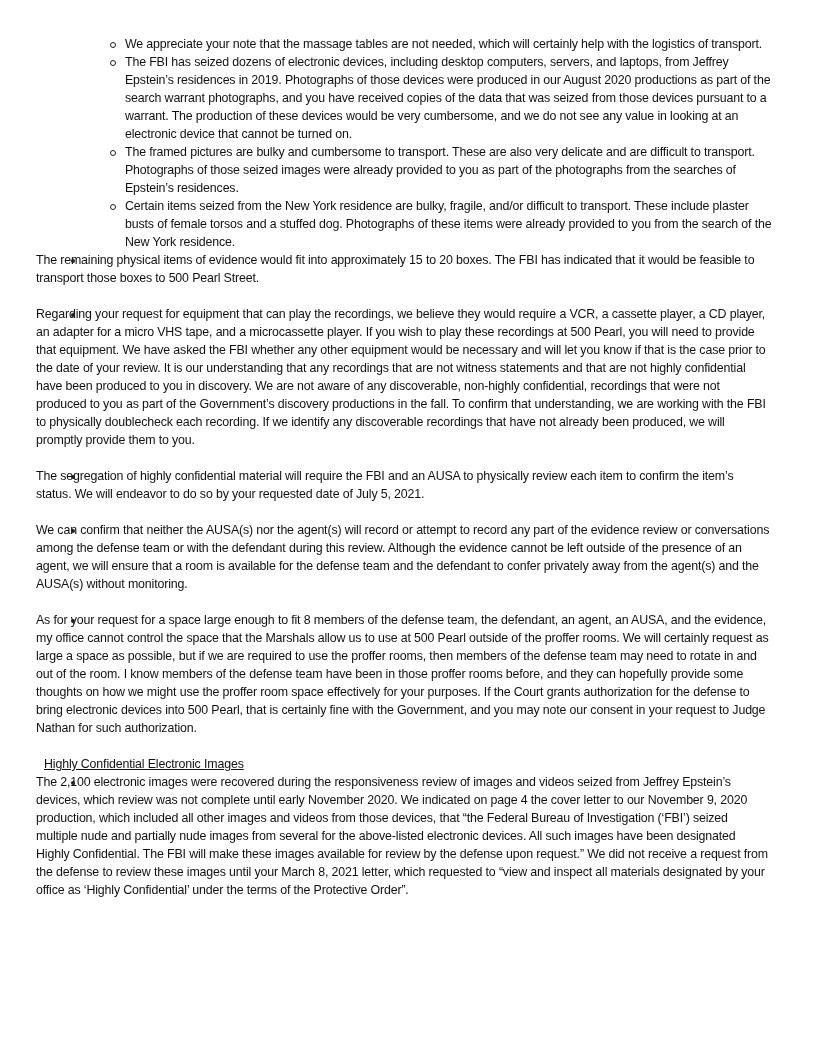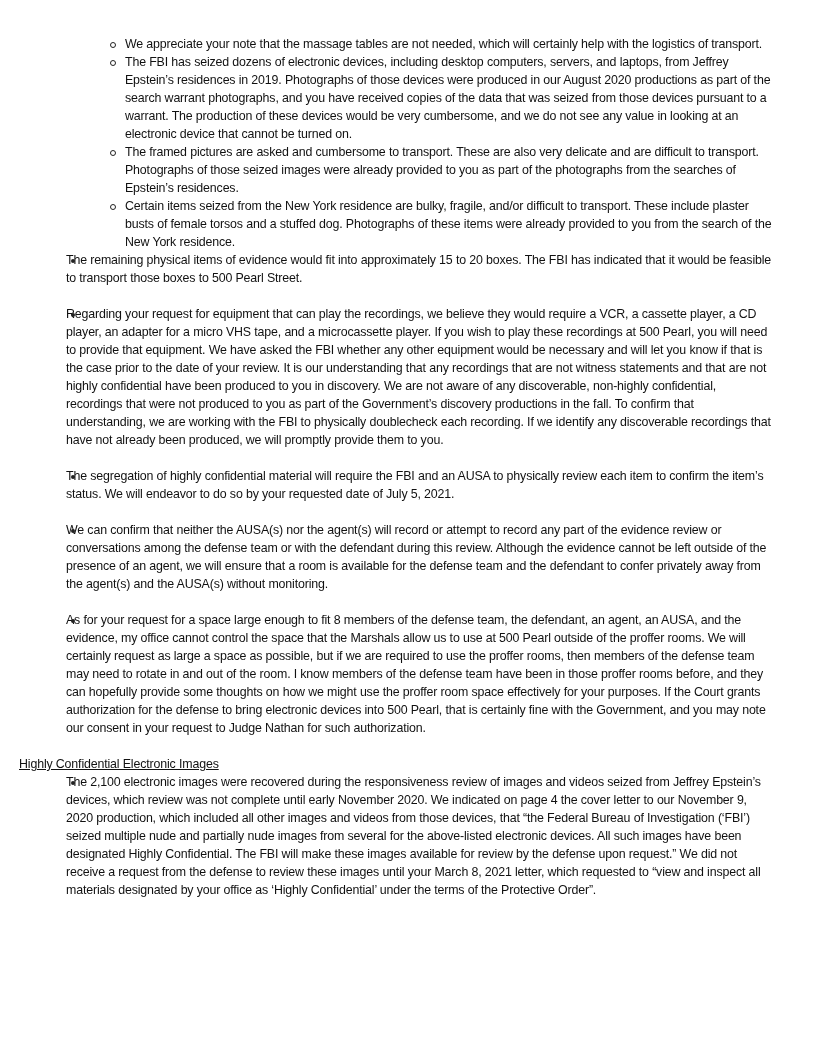--- a/index.html
+++ b/index.html
@@ -9,36 +9,36 @@
     font-size: 12.4px; line-height: 18px; color: #111111;
     letter-spacing: -0.15px;
   }
   .page { position: absolute; left: 0; top: 35px; width: 816px; }
   ul { margin: 0; padding: 0; list-style: none; }
   .sub li { position: relative; padding-left: 125px; padding-right: 44px; }
   .sub li::before {
     content: ""; position: absolute; left: 110px; top: 7px;
     width: 4px; height: 4px; border: 1px solid #222; border-radius: 50%;
   }
-  .main > li { position: relative; padding-left: 66px; padding-right: 44px; }
+  .main > li { position: relative; padding-left: 36px; padding-right: 44px; }
   .main > li::before {
     content: ""; position: absolute; left: 71px; top: 8px;
     width: 4px; height: 4px; background: #222; border-radius: 50%;
   }
   .gap { height: 18px; }
-  .heading { padding-left: 19px; text-decoration: underline; }
+  .heading { padding-left: 44px; text-decoration: underline; }
 </style>
 </head>
 <body>
 
 <div class="page">
   <ul class="sub">
     <li>We appreciate your note that the massage tables are not needed, which will certainly help with the logistics of transport.</li>
     <li>The FBI has seized dozens of electronic devices, including desktop computers, servers, and laptops, from Jeffrey Epstein’s residences in 2019.  Photographs of those devices were produced in our August 2020 productions as part of the search warrant photographs, and you have received copies of the data that was seized from those devices pursuant to a warrant.  The production of these devices would be very cumbersome, and we do not see any value in looking at an electronic device that cannot be turned on.</li>
-    <li>The framed pictures are asked and cumbersome to transport.  These are also very delicate and are difficult to transport.  Photographs of those seized images were already provided to you as part of the photographs from the searches of Epstein’s residences.</li>
+    <li>The framed pictures are bulky and cumbersome to transport.  These are also very delicate and are difficult to transport.  Photographs of those seized images were already provided to you as part of the photographs from the searches of Epstein’s residences.</li>
     <li>Certain items seized from the New York residence are bulky, fragile, and/or difficult to transport.  These include plaster busts of female torsos and a stuffed dog.  Photographs of these items were already provided to you from the search of the New York residence.</li>
   </ul>
   <ul class="main">
     <li>The remaining physical items of evidence would fit into approximately 15 to 20 boxes.  The FBI has indicated that it would be feasible to transport those boxes to 500 Pearl Street.</li>
   </ul>
   <div class="gap"></div>
   <ul class="main">
     <li>Regarding your request for equipment that can play the recordings, we believe they would require a VCR, a cassette player, a CD player, an adapter for a micro VHS tape, and a microcassette player.  If you wish to play these recordings at 500 Pearl, you will need to provide that equipment.  We have asked the FBI whether any other equipment would be necessary and will let you know if that is the case prior to the date of your review.  It is our understanding that any recordings that are not witness statements and that are not highly confidential have been produced to you in discovery.  We are not aware of any discoverable, non-highly confidential, recordings that were not produced to you as part of the Government’s discovery productions in the fall.  To confirm that understanding, we are working with the FBI to physically doublecheck each recording.  If we identify any discoverable recordings that have not already been produced, we will promptly provide them to you.</li>
   </ul>
   <div class="gap"></div>

